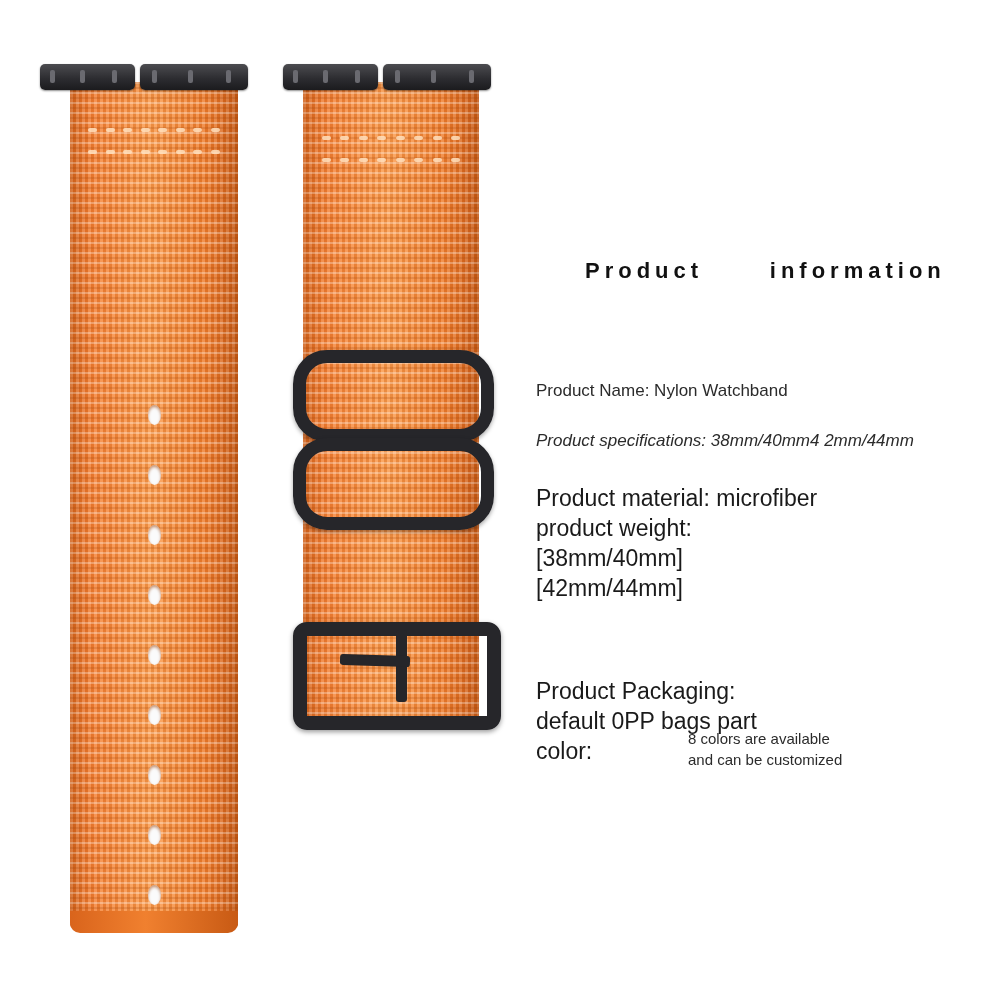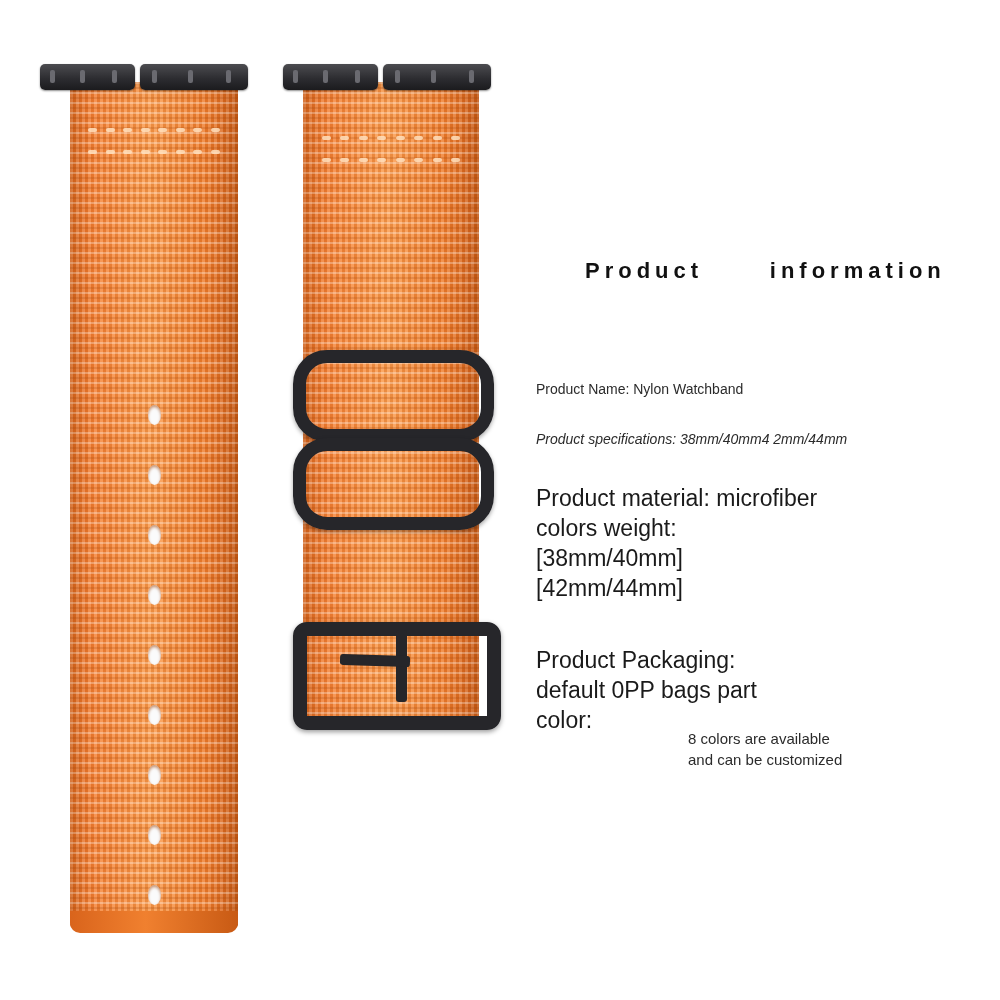--- a/index.html
+++ b/index.html
@@ -164,37 +164,37 @@
     top: 258px;
     font-size: 22px;
     font-weight: bold;
     letter-spacing: 5px;
     color: #111;
     white-space: pre;
   }
   .line-small {
     position: absolute;
     left: 3px;
-    font-size: 14px;
+    font-size: 17px;
     color: #2b2b2b;
     white-space: nowrap;
   }
   #spec-name { top: 381px; }
   #spec-size { top: 431px; font-style: italic; }
 
   .line-big {
     position: absolute;
     left: 3px;
     font-size: 23px;
     line-height: 30px;
     color: #1a1a1a;
     white-space: pre-line;
   }
   #block-material { top: 483px; }
-  #block-packaging { top: 645px; }
+  #block-packaging { top: 676px; }
 
   #note-colors {
     position: absolute;
     left: 155px;
     top: 728px;
     font-size: 15px;
     line-height: 21px;
     color: #2b2b2b;
     white-space: pre-line;
     text-align: left;
@@ -293,21 +293,21 @@
   <div class="buckle-prong" style="left:340px; top:655px; width:70px; height:11px; transform:rotate(2deg);"></div>
 </div>
 
 <div class="info">
   <div class="info-title">Product      information</div>
 
   <div class="line-small" id="spec-name">Product Name: Nylon Watchband</div>
   <div class="line-small" id="spec-size">Product specifications: 38mm/40mm4 2mm/44mm</div>
 
   <div class="line-big" id="block-material">Product material: microfiber
-colors weight:
+product weight:
 [38mm/40mm]
 [42mm/44mm]</div>
   <div class="line-big" id="block-packaging">Product Packaging:
 default 0PP bags part
 color:</div>
 
   <div id="note-colors">8 colors are available
 and can be customized</div>
 </div>
 

